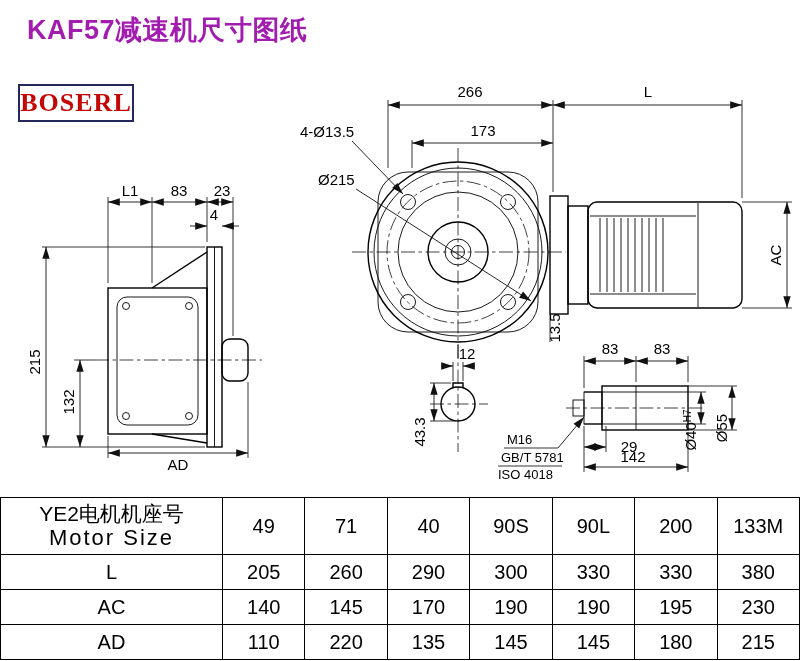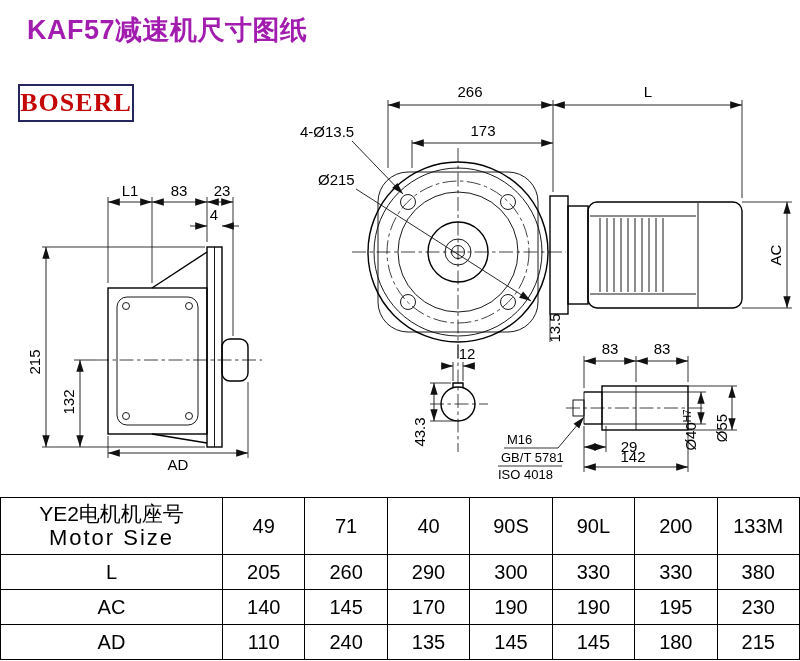--- a/index.html
+++ b/index.html
@@ -253,21 +253,21 @@
         <td>145</td>
         <td>170</td>
         <td>190</td>
         <td>190</td>
         <td>195</td>
         <td>230</td>
       </tr>
       <tr class="datarow">
         <td>AD</td>
         <td>110</td>
-        <td>240</td>
+        <td>220</td>
         <td>135</td>
         <td>145</td>
         <td>145</td>
         <td>180</td>
         <td>215</td>
       </tr>
     </tbody>
   </table>
 </div>
 

